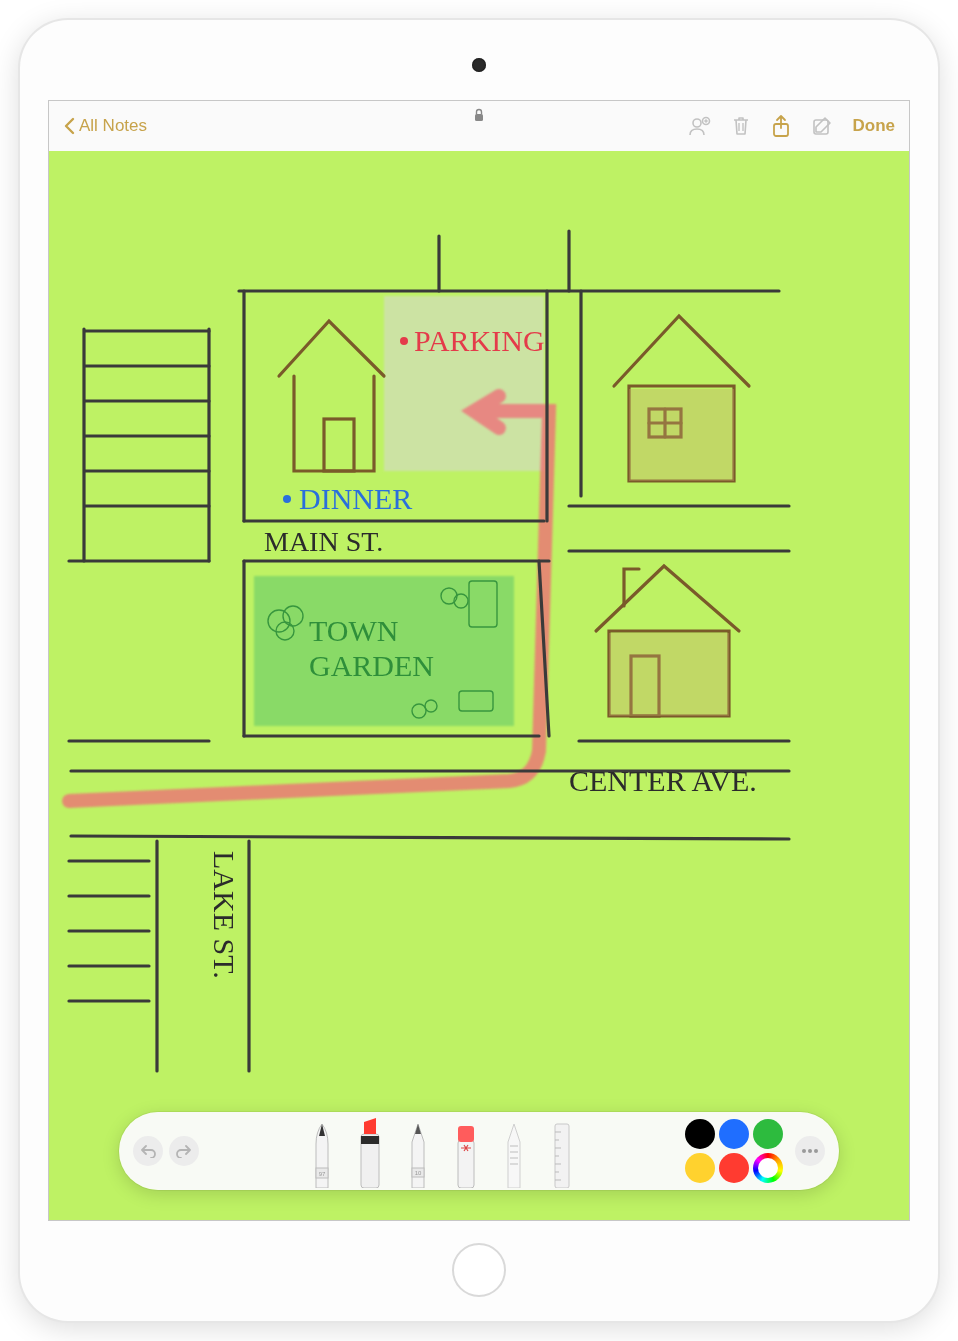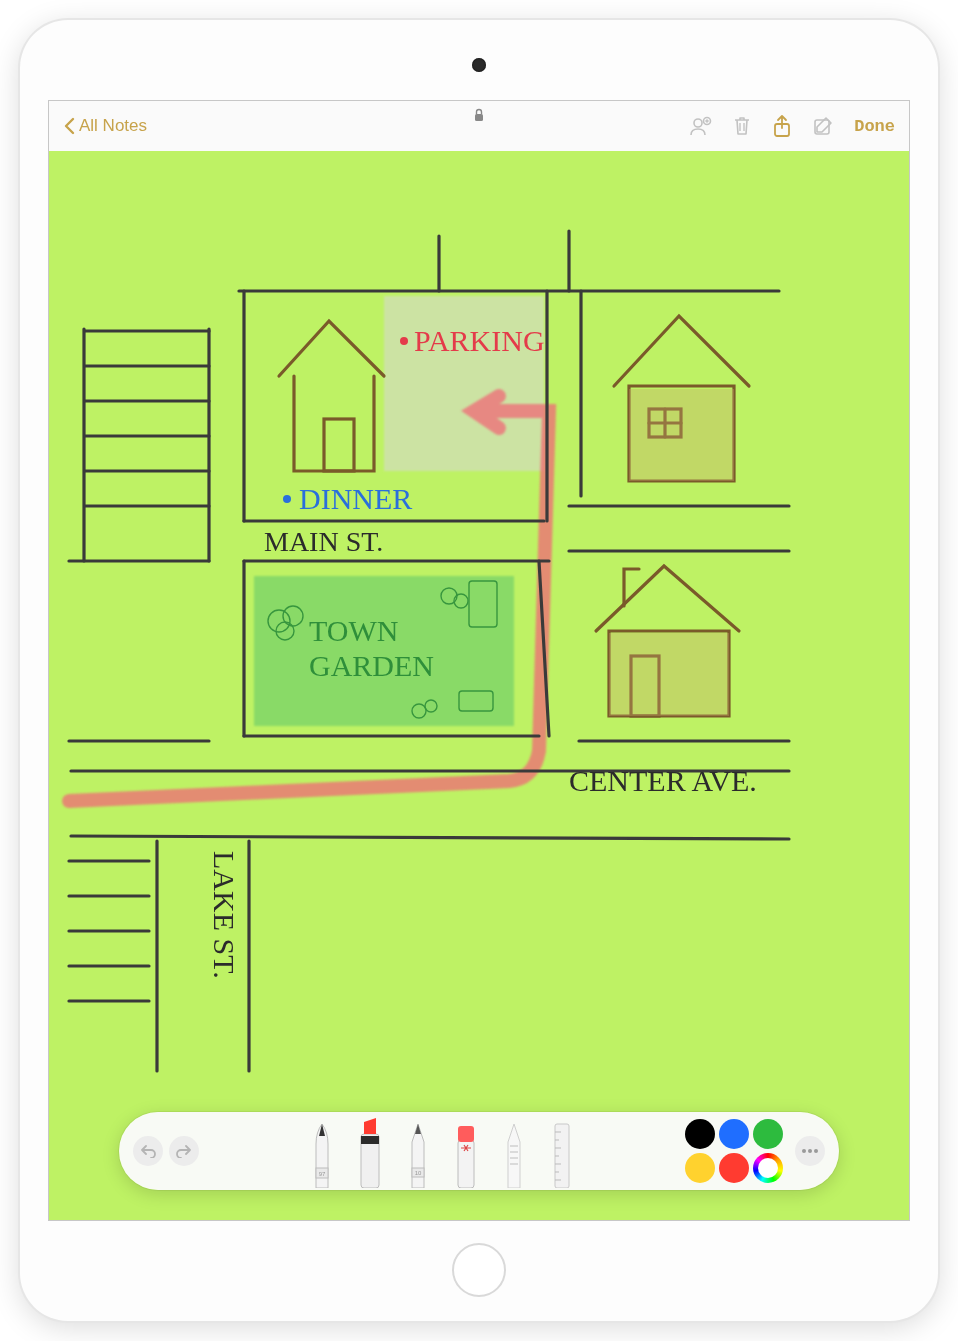--- a/index.html
+++ b/index.html
@@ -51,21 +51,21 @@
     top: 0; left: 0; right: 0;
     height: 50px;
     display: flex;
     align-items: center;
     justify-content: space-between;
     padding: 0 14px;
     font-size: 17px;
     color: #c7a34b;
   }
   .toolbar .left { display:flex; align-items:center; gap:4px;justify-content:center; }
-  .toolbar .right { display:flex; align-items:center; gap:20px;font-family:Liberation Mono, monospace; }
+  .toolbar .right { display:flex; align-items:center; gap:20px; }
   .toolbar .icon { display:flex; align-items:center; justify-content:center; }
   .toolbar .dim { color: #c2c2c2; }
   .lock-icon {
     position:absolute; top:6px; left:50%; transform:translateX(-50%);
     color:#888;
   }
   
   .canvas {
     position:absolute;
     top:50px; left:0; right:0; bottom:0;

